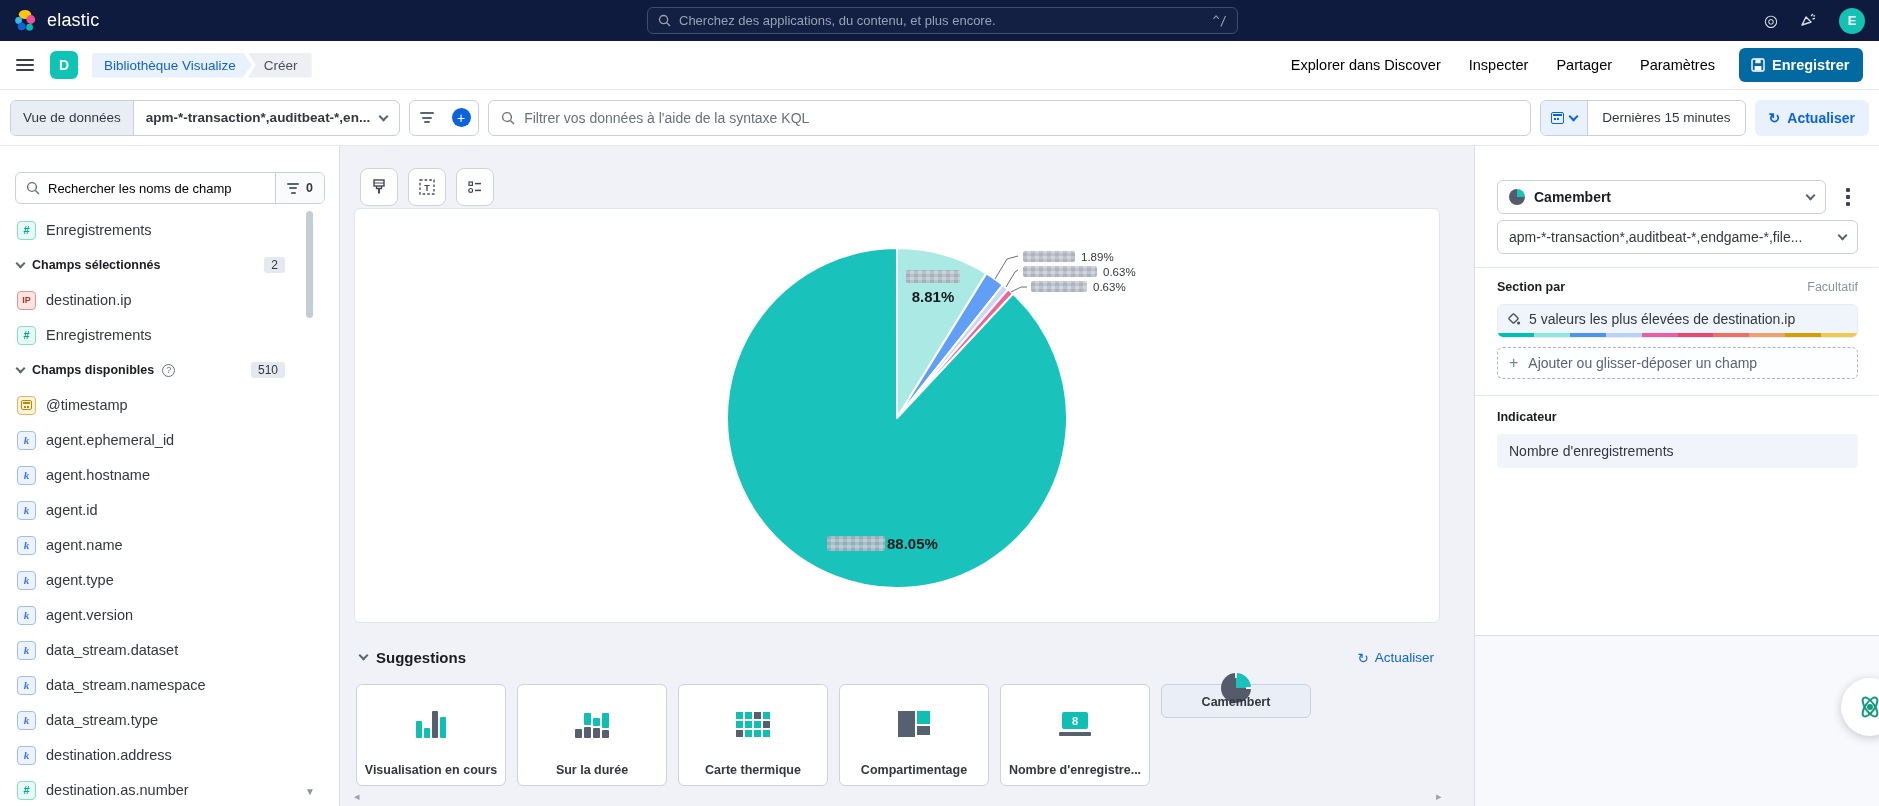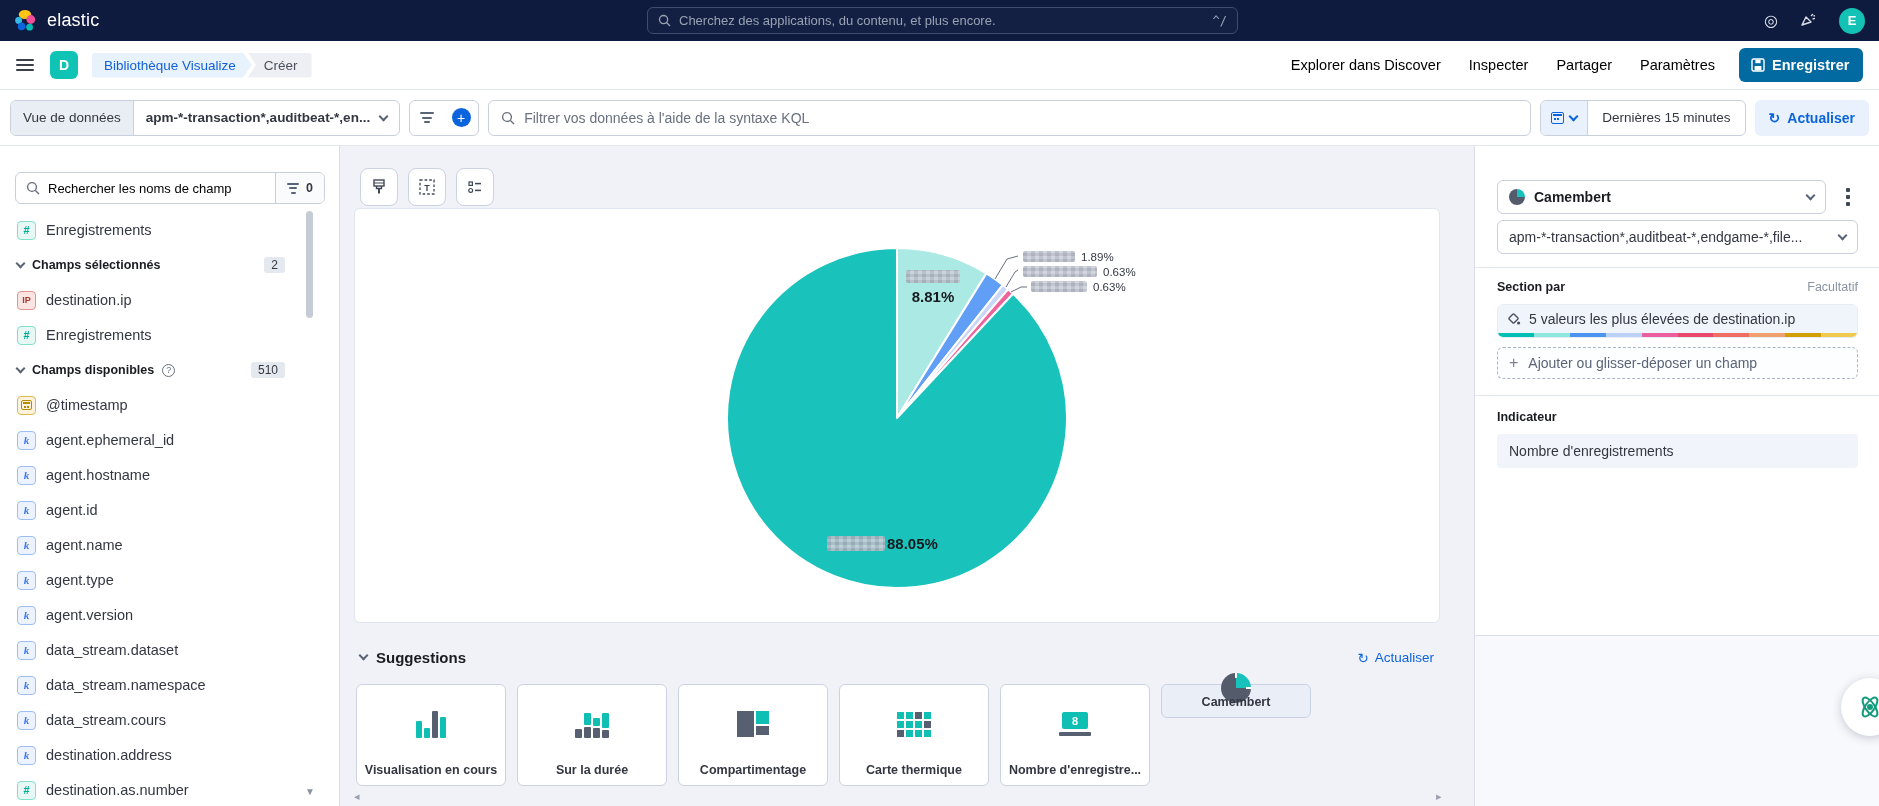--- a/index.html
+++ b/index.html
@@ -330,21 +330,21 @@
           <div class="frow">
             <span class="ficon keyword">k</span>
             <span class="fname">data_stream.dataset</span>
           </div>
           <div class="frow">
             <span class="ficon keyword">k</span>
             <span class="fname">data_stream.namespace</span>
           </div>
           <div class="frow">
             <span class="ficon keyword">k</span>
-            <span class="fname">data_stream.cours</span>
+            <span class="fname">data_stream.type</span>
           </div>
           <div class="frow">
             <span class="ficon keyword">k</span>
             <span class="fname">destination.address</span>
           </div>
           <div class="frow">
             <span class="ficon number">#</span>
             <span class="fname">destination.as.number</span>
           </div>
         </div>
@@ -452,48 +452,48 @@
                 <span style="display:flex;flex-direction:column;gap:2px;justify-content:flex-end;">
                   <i style="width:7px;height:15px;background:#10BFB4;border-radius:1px;"></i>
                   <i style="width:7px;height:8px;background:#566071;border-radius:1px;"></i>
                 </span>
               </div>
             </span>
             <span class="slab">Sur la durée</span>
           </div>
           <div class="sug">
             <span class="icon">
+              <div style="display:grid;grid-template-columns:repeat(4,7px);gap:2px;">
+                <i style="width:7px;height:7px;background:#10BFB4;"></i>
+                <i style="width:7px;height:7px;background:#10BFB4;"></i>
+                <i style="width:7px;height:7px;background:#566071;"></i>
+                <i style="width:7px;height:7px;background:#10BFB4;"></i>
+                <i style="width:7px;height:7px;background:#10BFB4;"></i>
+                <i style="width:7px;height:7px;background:#10BFB4;"></i>
+                <i style="width:7px;height:7px;background:#10BFB4;"></i>
+                <i style="width:7px;height:7px;background:#566071;"></i>
+                <i style="width:7px;height:7px;background:#566071;"></i>
+                <i style="width:7px;height:7px;background:#10BFB4;"></i>
+                <i style="width:7px;height:7px;background:#10BFB4;"></i>
+                <i style="width:7px;height:7px;background:#10BFB4;"></i>
+              </div>
+            </span>
+            <span class="slab">Carte thermique</span>
+          </div>
+          <div class="sug">
+            <span class="icon">
               <div style="display:flex;gap:2px;align-items:flex-start;">
                 <i style="width:17px;height:26px;background:#566071;"></i>
                 <span style="display:flex;flex-direction:column;gap:2px;">
                   <i style="width:13px;height:13px;background:#10BFB4;"></i>
                   <i style="width:13px;height:9px;background:#566071;"></i>
                 </span>
               </div>
             </span>
             <span class="slab">Compartimentage</span>
-          </div>
-          <div class="sug">
-            <span class="icon">
-              <div style="display:grid;grid-template-columns:repeat(4,7px);gap:2px;">
-                <i style="width:7px;height:7px;background:#10BFB4;"></i>
-                <i style="width:7px;height:7px;background:#10BFB4;"></i>
-                <i style="width:7px;height:7px;background:#566071;"></i>
-                <i style="width:7px;height:7px;background:#10BFB4;"></i>
-                <i style="width:7px;height:7px;background:#10BFB4;"></i>
-                <i style="width:7px;height:7px;background:#10BFB4;"></i>
-                <i style="width:7px;height:7px;background:#10BFB4;"></i>
-                <i style="width:7px;height:7px;background:#566071;"></i>
-                <i style="width:7px;height:7px;background:#566071;"></i>
-                <i style="width:7px;height:7px;background:#10BFB4;"></i>
-                <i style="width:7px;height:7px;background:#10BFB4;"></i>
-                <i style="width:7px;height:7px;background:#10BFB4;"></i>
-              </div>
-            </span>
-            <span class="slab">Carte thermique</span>
           </div>
           <div class="sug">
             <span class="icon">
               <div style="display:flex;flex-direction:column;align-items:center;gap:3px;">
                 <span style="width:26px;height:17px;background:#10BFB4;border-radius:2px;color:#fff;font-size:11px;font-weight:700;display:flex;align-items:center;justify-content:center;">8</span>
                 <i style="width:32px;height:4px;background:#566071;border-radius:1px;"></i>
               </div>
             </span>
             <span class="slab">Nombre d'enregistre...</span>
           </div>

